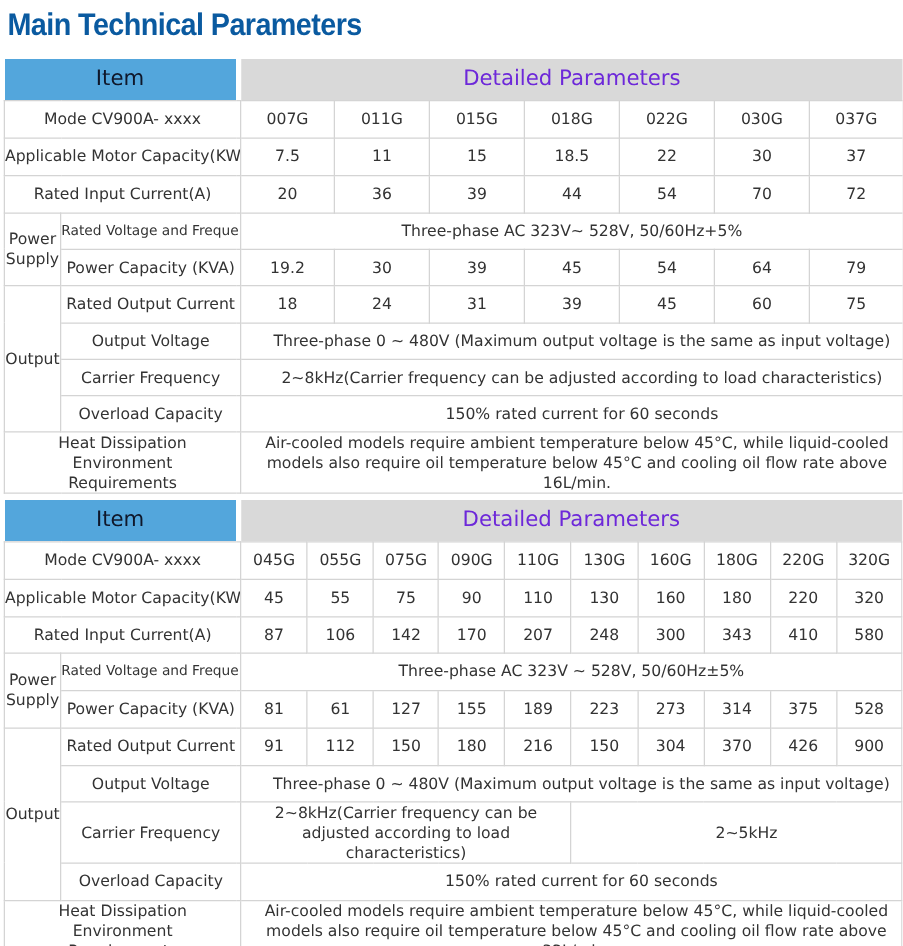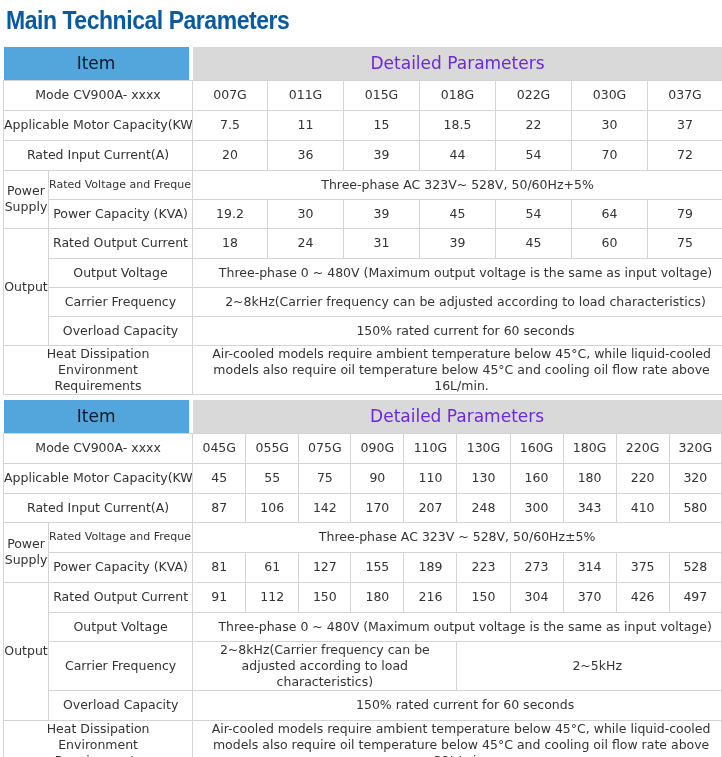--- a/index.html
+++ b/index.html
@@ -206,21 +206,21 @@
     <td colspan="2">Rated Output Current</td>
     <td>91</td>
     <td>112</td>
     <td>150</td>
     <td>180</td>
     <td>216</td>
     <td>150</td>
     <td>304</td>
     <td>370</td>
     <td>426</td>
-    <td>497</td>
+    <td>900</td>
   </tr>
   <tr style="height:29px">
     <td colspan="2">Output Voltage</td>
     <td colspan="10" class="left">Three-phase 0 ~ 480V (Maximum output voltage is the same as input voltage)</td>
   </tr>
   <tr style="height:39px">
     <td colspan="2">Carrier Frequency</td>
     <td colspan="5" class="wrap" style="padding:0 12px">2~8kHz(Carrier frequency can be adjusted according to load characteristics)</td>
     <td colspan="5" class="left">2~5kHz</td>
   </tr>

